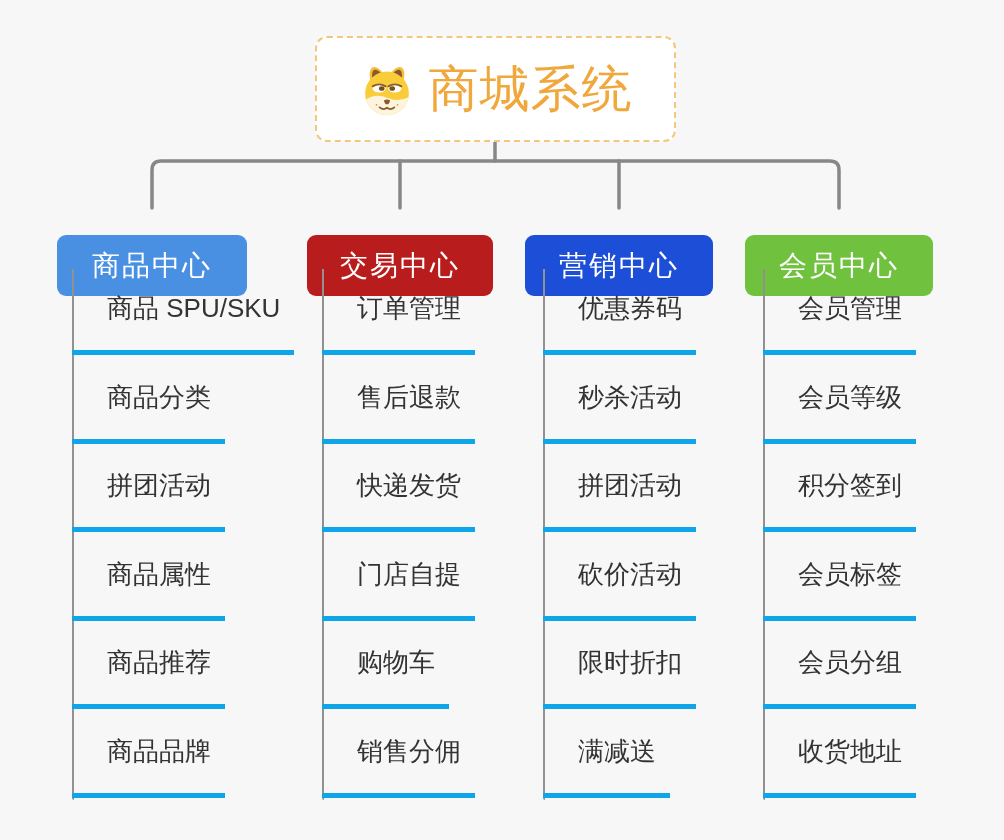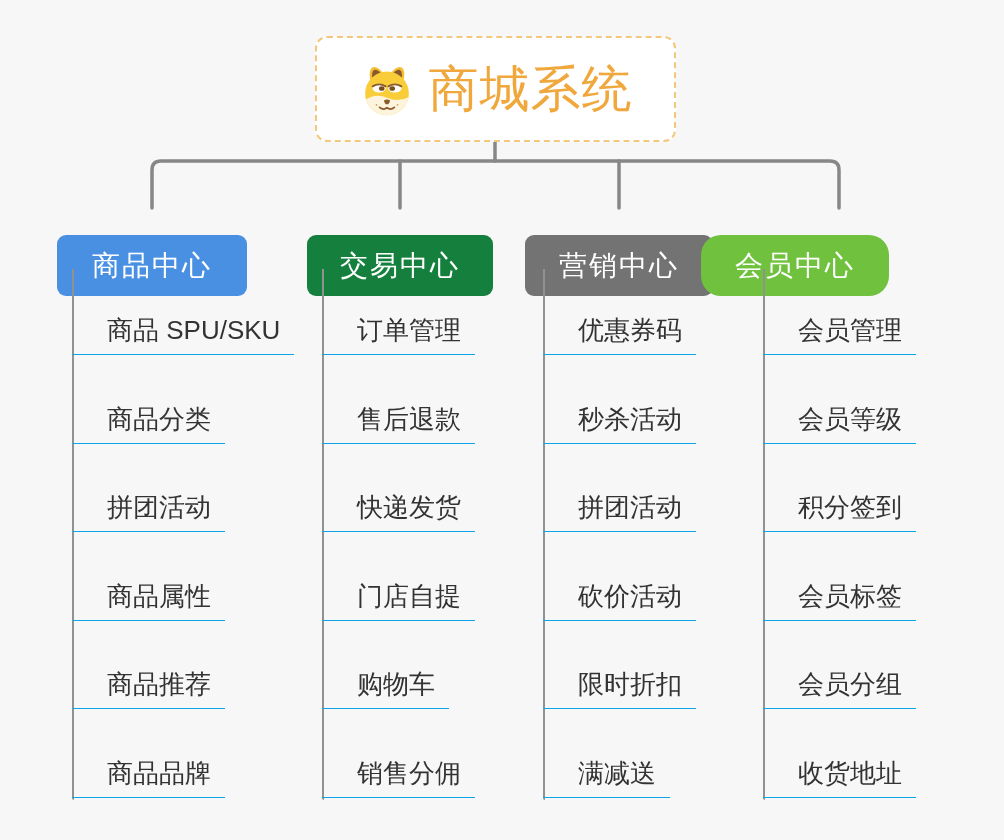--- a/index.html
+++ b/index.html
@@ -78,22 +78,22 @@
   }
   .cell {
     height: 88.6px;
     display: flex;
     align-items: flex-end;
   }
   .item {
     font-size: 26px;
     color: #333333;
     white-space: nowrap;
-    padding: 0 14px 6px 35px;
-    border-bottom: 1px solid #0ea5e9;
+    padding: 0 14px 24px 35px;
+    border-bottom: 5px solid #0ea5e9;
     cursor: pointer;
   }
 </style>
 </head>
 <body>
 
 <div id="canvas">
 
   <svg id="connectors" viewBox="0 0 1004 840" xmlns="http://www.w3.org/2000/svg">
       <path d="M495 140 V161" fill="none" stroke="#878787" stroke-width="3.5" stroke-linecap="round"></path>
@@ -158,21 +158,21 @@
   </div>
 
   <div class="cell">
     <div class="item">商品推荐</div>
   </div>
 
   <div class="cell">
     <div class="item">商品品牌</div>
   </div>
 </div>
-      <div class="branch-node" style="left: 307px; width: 186px; background: #15803d;">
+      <div class="branch-node" style="left: 307px; width: 186px; background: #b91c1c;">
         <span class="branch-label">交易中心</span>
       </div>
       <div class="spine" style="left: 322px;"></div>
       <div class="column" style="left: 322px;">
   <div class="cell">
     <div class="item">订单管理</div>
   </div>
 
   <div class="cell">
     <div class="item">售后退款</div>
@@ -187,21 +187,21 @@
   </div>
 
   <div class="cell">
     <div class="item">购物车</div>
   </div>
 
   <div class="cell">
     <div class="item">销售分佣</div>
   </div>
 </div>
-      <div class="branch-node" style="left: 525px; width: 188px; background: #737373;">
+      <div class="branch-node" style="left: 525px; width: 188px; background: #1d4ed8;">
         <span class="branch-label">营销中心</span>
       </div>
       <div class="spine" style="left: 543px;"></div>
       <div class="column" style="left: 543px;">
   <div class="cell">
     <div class="item">优惠券码</div>
   </div>
 
   <div class="cell">
     <div class="item">秒杀活动</div>
@@ -216,21 +216,21 @@
   </div>
 
   <div class="cell">
     <div class="item">限时折扣</div>
   </div>
 
   <div class="cell">
     <div class="item">满减送</div>
   </div>
 </div>
-      <div class="branch-node" style="left: 701px; width: 188px; background: rgb(111, 193, 62); border-radius: 20px;">
+      <div class="branch-node" style="left: 745px; width: 188px; background: rgb(111, 193, 62);">
         <span class="branch-label">会员中心</span>
       </div>
       <div class="spine" style="left: 763px;"></div>
       <div class="column" style="left: 763px;">
   <div class="cell">
     <div class="item">会员管理</div>
   </div>
 
   <div class="cell">
     <div class="item">会员等级</div>

